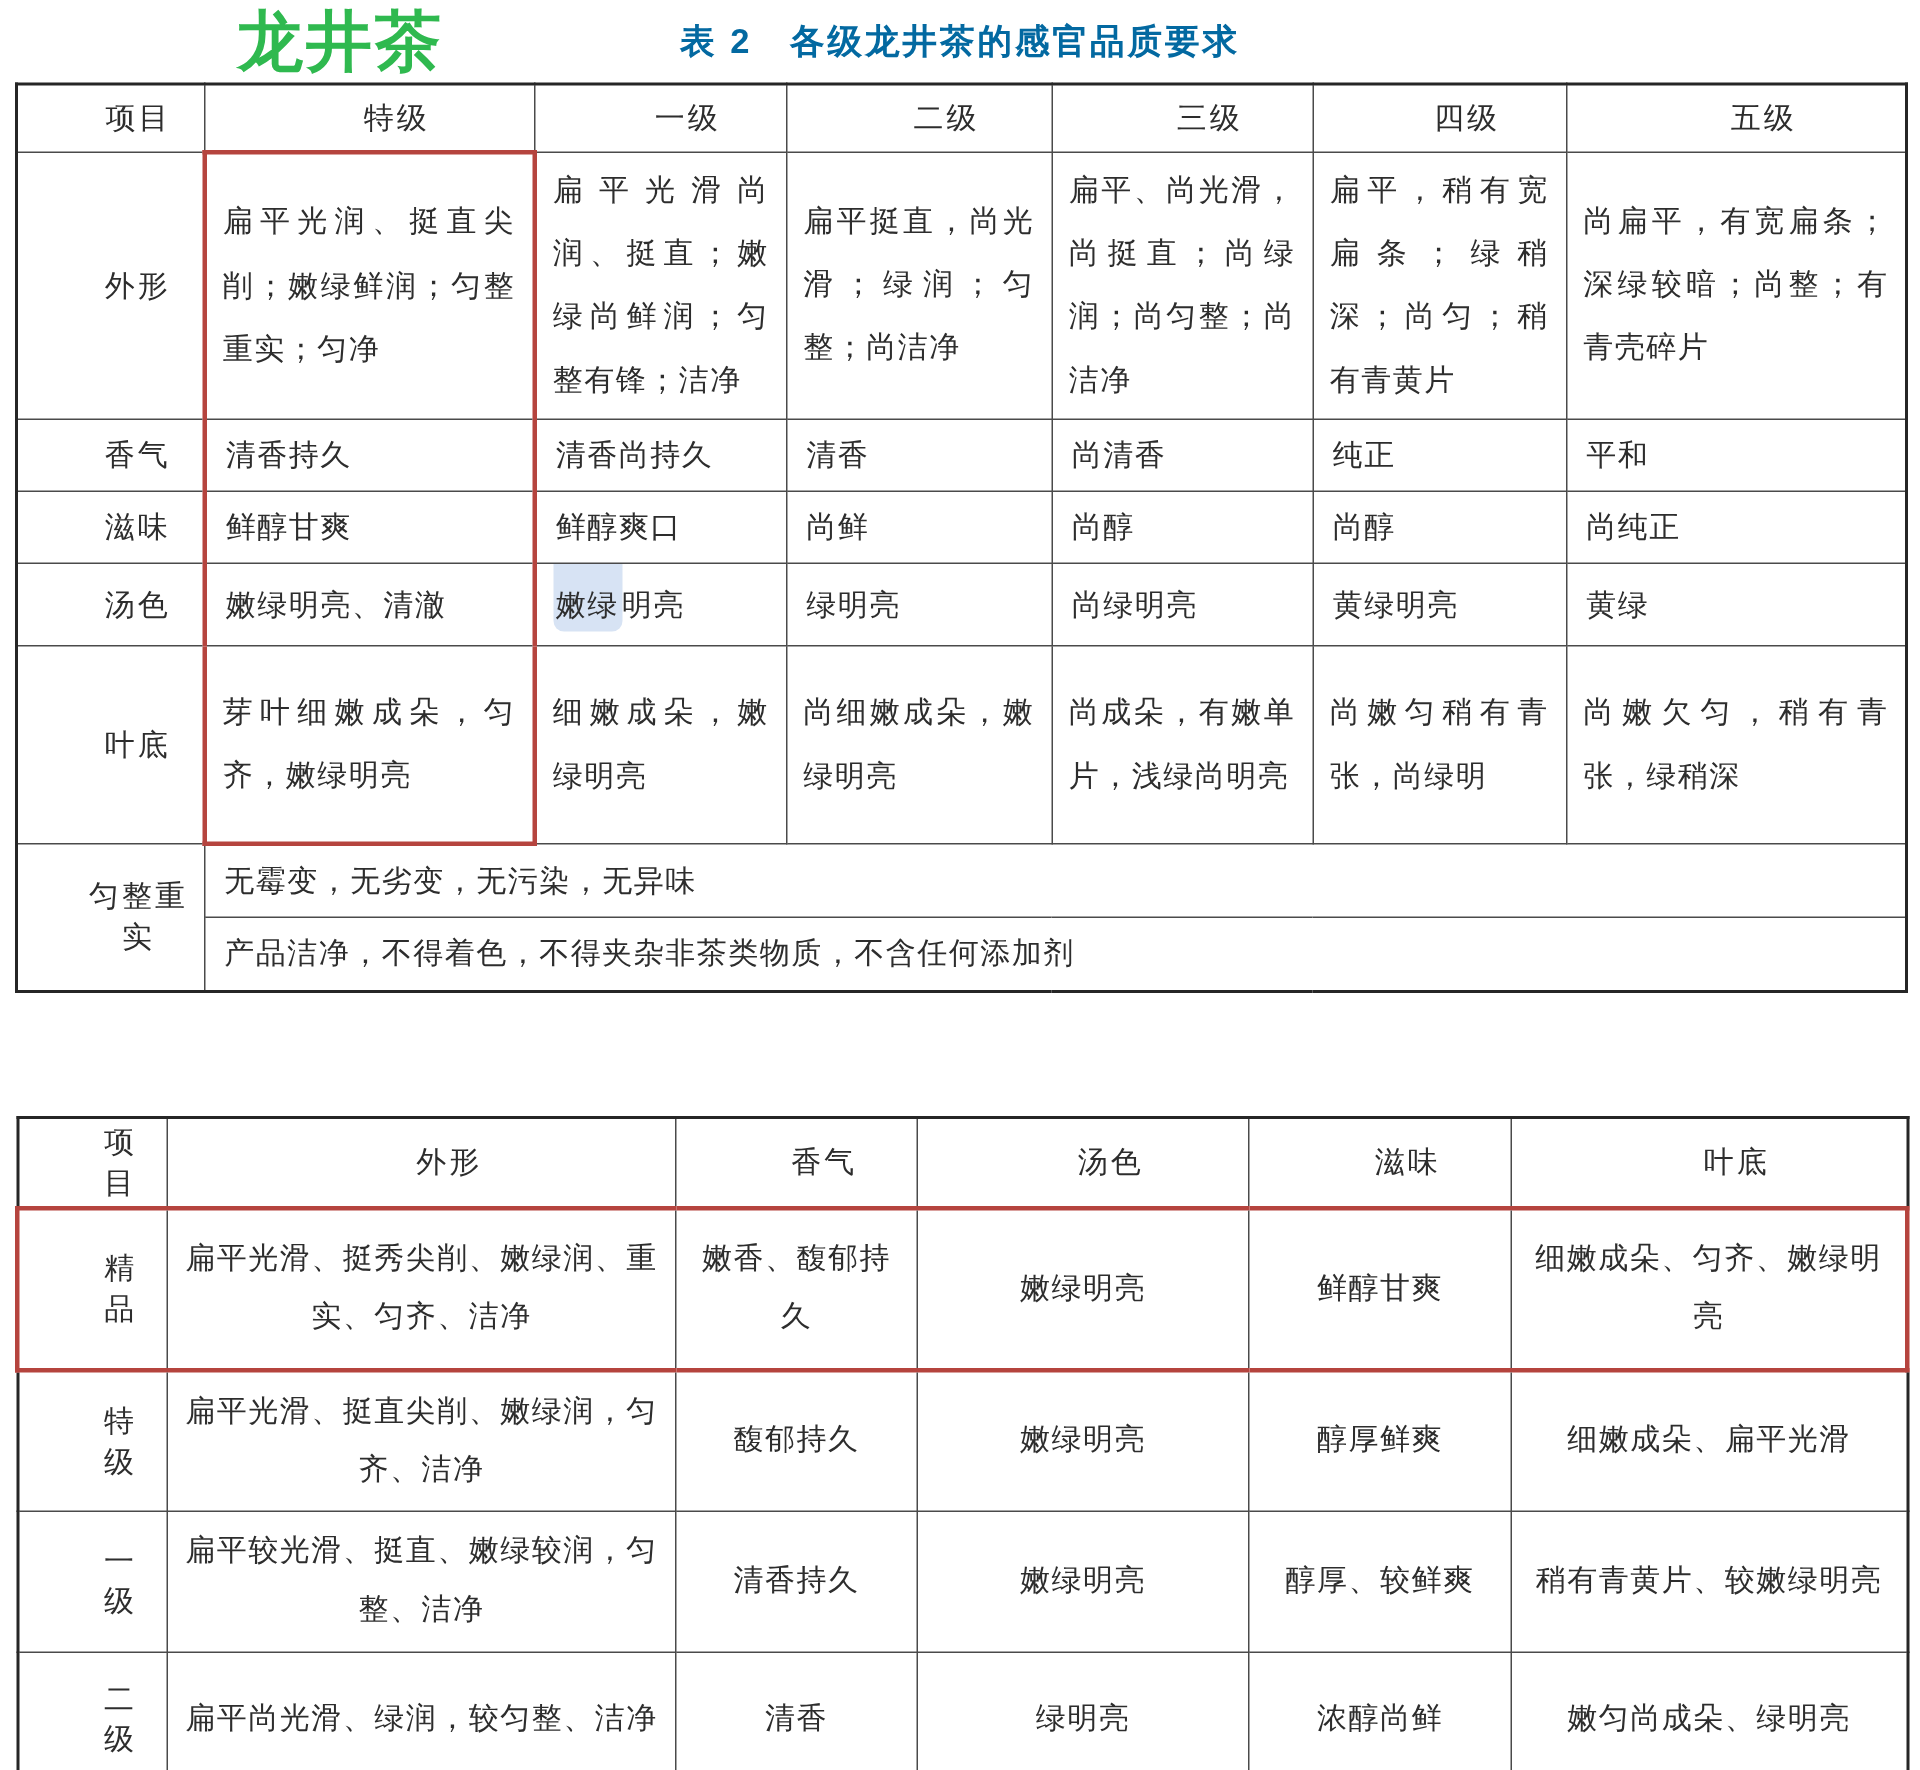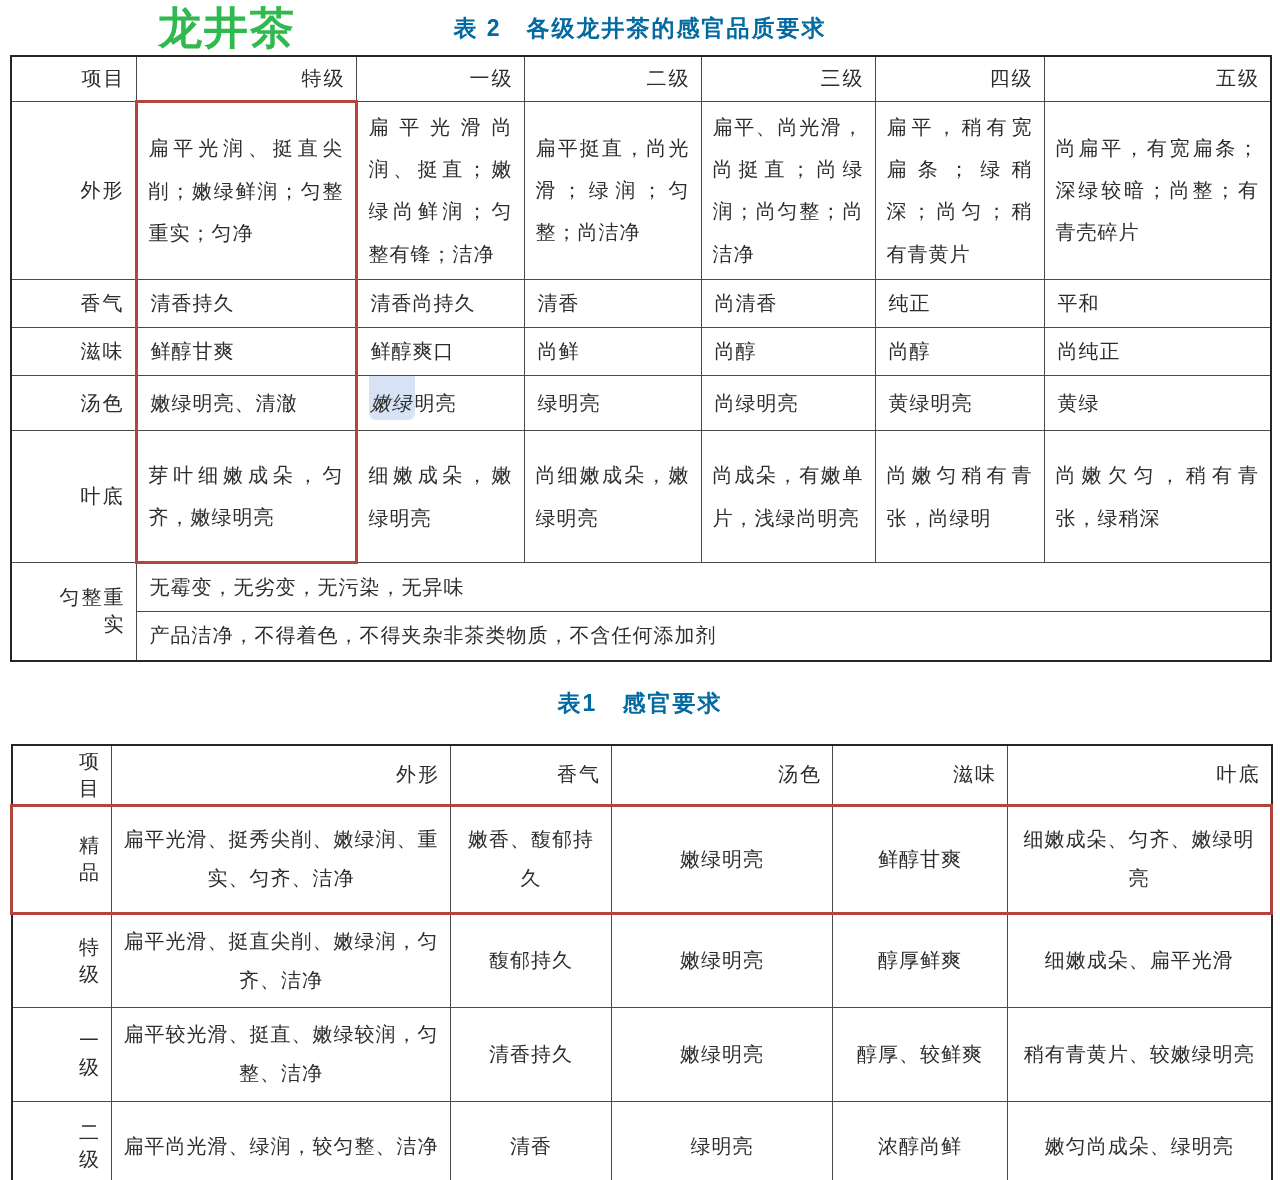--- a/index.html
+++ b/index.html
@@ -41,39 +41,38 @@
   table{
     border-collapse:collapse;table-layout:fixed;width:1260px;
     border:2.5px solid var(--outer);
   }
   th,td{
     border:1.8px solid var(--line);
     font-size:20px;font-weight:normal;
     padding:2px 10px;vertical-align:middle;color:#2d2d2d;
     overflow:hidden;
   }
-  th.lbl,thead th{text-align:right;letter-spacing:2px;padding-left:47px;}
+  th.lbl,thead th{text-align:center;letter-spacing:2px;padding-left:47px;}
   td.lft{text-align:left;padding-left:13px;letter-spacing:1px;}
   td.ctr{text-align:center;letter-spacing:1px;line-height:1.95;}
   td.just{
     text-align:justify;text-justify:inter-character;
     line-height:2.12;letter-spacing:1px;padding:4px 11px;
   }
   
   .rl{border-left:3px solid var(--red) !important;}
   .rr{border-right:3px solid var(--red) !important;}
   .rt{border-top:3px solid var(--red) !important;}
   .rb{border-bottom:3px solid var(--red) !important;}
   
   .sel{
     background:var(--sel);
     border-radius:7px;
     padding:30px 2px 6px 2px;
     margin-left:-2px;
-    font-style:italic;
   }
 </style>
 </head>
 <body>
 
 <div class="wrap">
 
   <div class="sec-head first">
     <span class="green-label">龙井茶</span>
     <span class="tbl-title">表 2　各级龙井茶的感官品质要求</span>
@@ -150,21 +149,20 @@
           <th class="lbl" rowspan="2">匀整重实</th>
           <td class="lft" colspan="6">无霉变，无劣变，无污染，无异味</td>
         </tr>
         <tr style="height: 49px;">
           <td class="lft" colspan="6">产品洁净，不得着色，不得夹杂非茶类物质，不含任何添加剂</td>
         </tr>
       </tbody>
   </table>
 
   <div class="sec-head second">
-    <span class="tbl-title">表1　感官要求</span>
   </div>
 
   <table id="t1">
     <colgroup>
       <col style="width:100px">
         <col style="width:339px">
         <col style="width:161px">
       <col style="width:221px">
         <col style="width:175px">
         <col style="width:264px">

